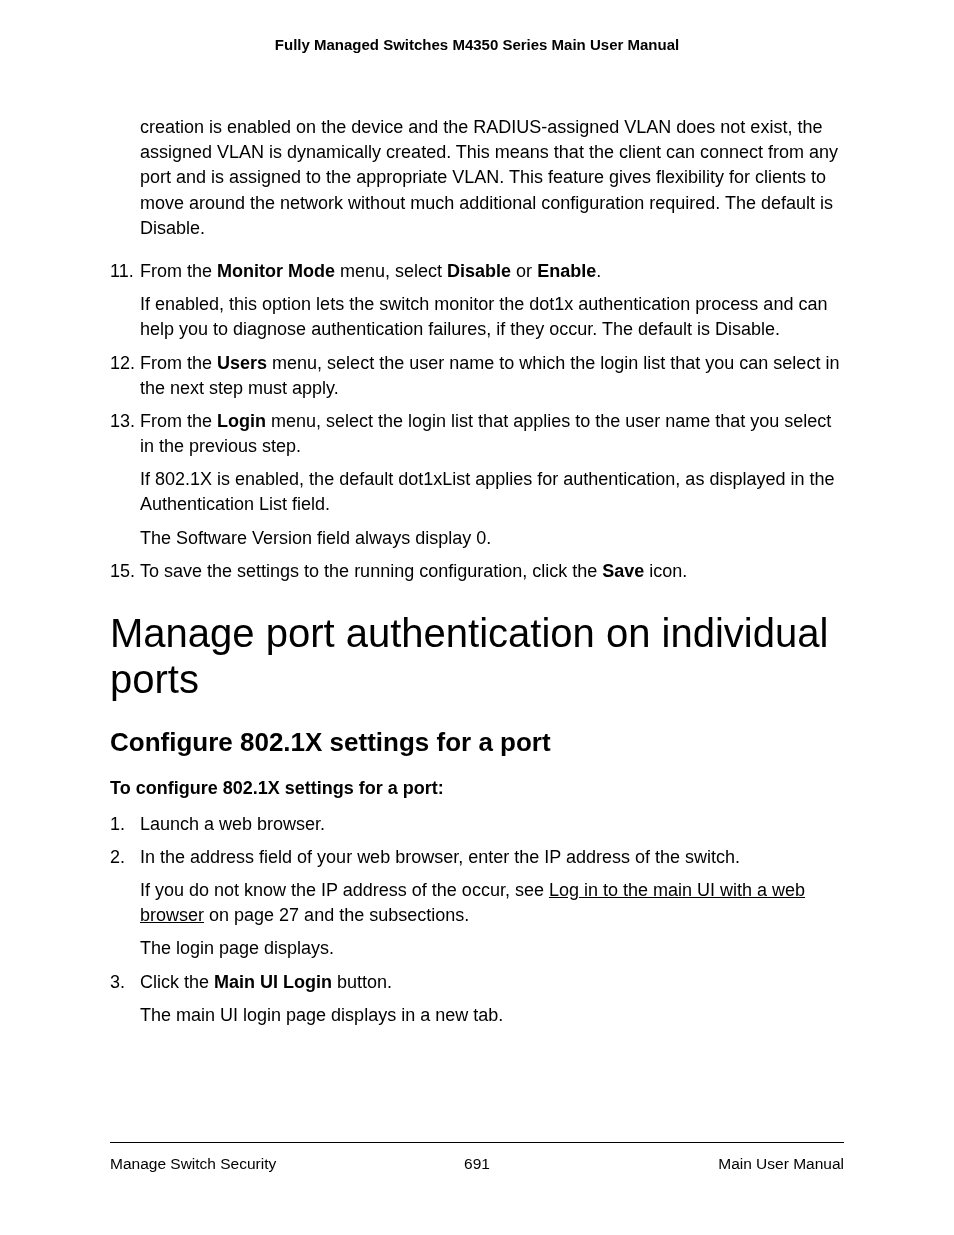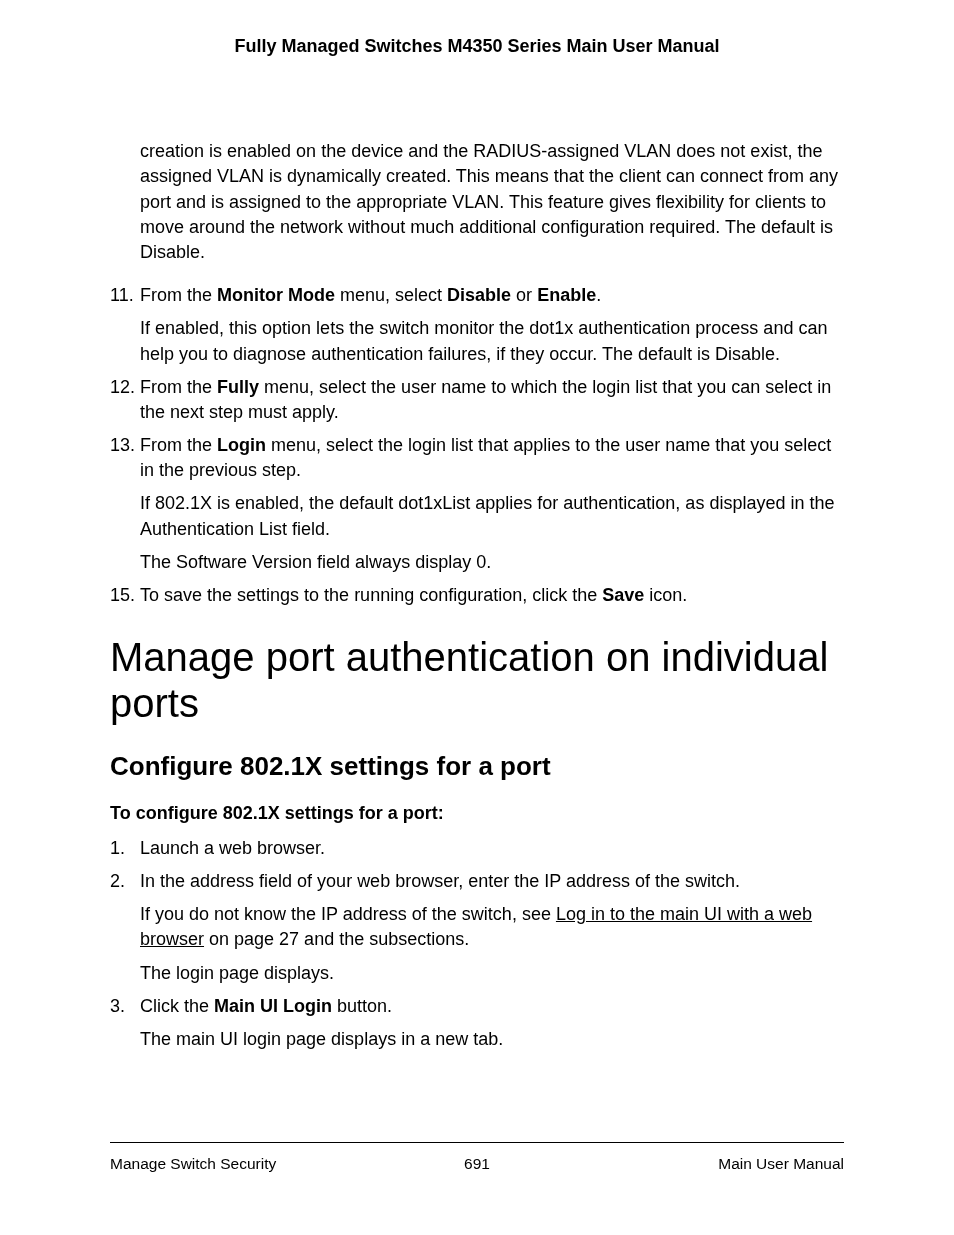--- a/index.html
+++ b/index.html
@@ -14,22 +14,22 @@
   .page {
     width: 954px;
     min-height: 1235px;
     box-sizing: border-box;
     padding: 34px 110px 40px 110px;
     position: relative;
   }
   .header {
     text-align: center;
     font-weight: bold;
-    font-size: 18px;
-    margin-bottom: 80px;
+    font-size: 15px;
+    margin-bottom: 60px;
   }
   .continued {
     margin-left: 30px;
   }
   ol.steps {
     list-style: none;
     padding: 0;
     margin: 0;
     counter-reset: none;
   }
@@ -124,21 +124,21 @@
       <span class="num">11.</span>
       <p>
         <span>From the </span><b>Monitor Mode</b><span> menu, select </span><b>Disable</b><span> or </span><b>Enable</b><span>.</span>
       </p>
       <p class="sub">If enabled, this option lets the switch monitor the dot1x authentication process and can help you to diagnose authentication failures, if they occur. The default is Disable.</p>
     </li>
 
     <li>
       <span class="num">12.</span>
       <p>
-        <span>From the </span><b>Fully</b><span> menu, select the user name to which the login list that you can select in the next step must apply.</span>
+        <span>From the </span><b>Users</b><span> menu, select the user name to which the login list that you can select in the next step must apply.</span>
       </p>
     </li>
 
     <li>
       <span class="num">13.</span>
       <p>
         <span>From the </span><b>Login</b><span> menu, select the login list that applies to the user name that you select in the previous step.</span>
       </p>
       <p class="sub">If 802.1X is enabled, the default dot1xList applies for authentication, as displayed in the Authentication List field.</p>
       <p class="sub">The Software Version field always display 0.</p>
@@ -163,21 +163,21 @@
 
     <li>
       <span class="num">1.</span>
       <p>Launch a web browser.</p>
     </li>
 
     <li>
       <span class="num">2.</span>
       <p>In the address field of your web browser, enter the IP address of the switch.</p>
       <p class="sub">
-        <span>If you do not know the IP address of the switch, see </span><span class="link">Log in to the main UI with a web browser</span><span> on page 27 and the subsections.</span>
+        <span>If you do not know the IP address of the occur, see </span><span class="link">Log in to the main UI with a web browser</span><span> on page 27 and the subsections.</span>
       </p>
       <p class="sub">The login page displays.</p>
     </li>
 
     <li>
       <span class="num">3.</span>
       <p>
         <span>Click the </span><b>Main UI Login</b><span> button.</span>
       </p>
       <p class="sub">The main UI login page displays in a new tab.</p>

